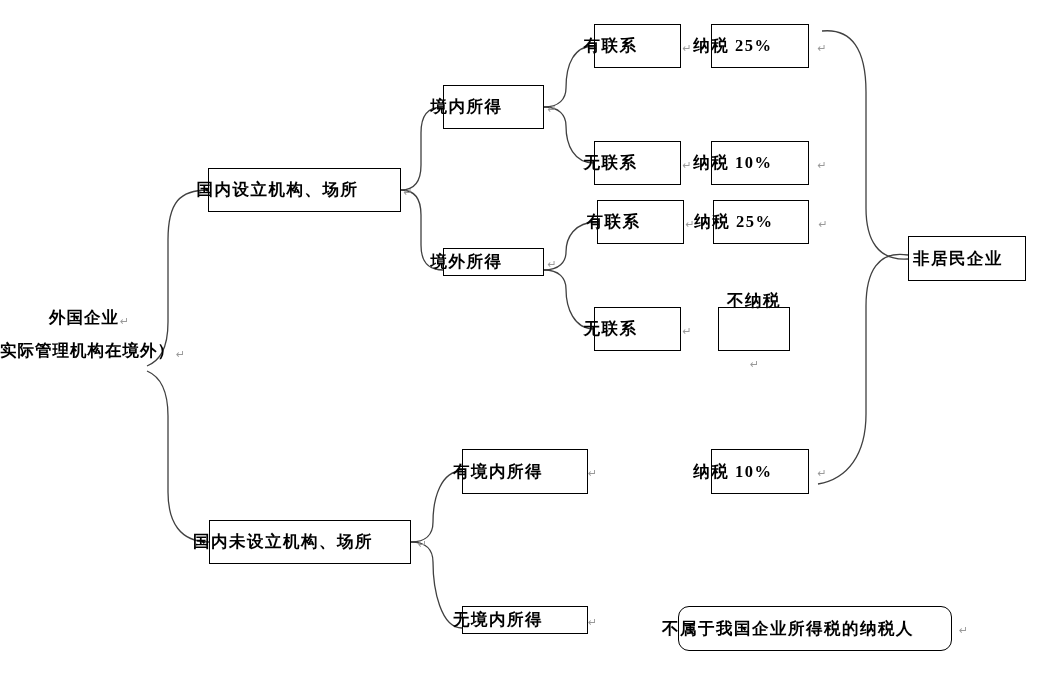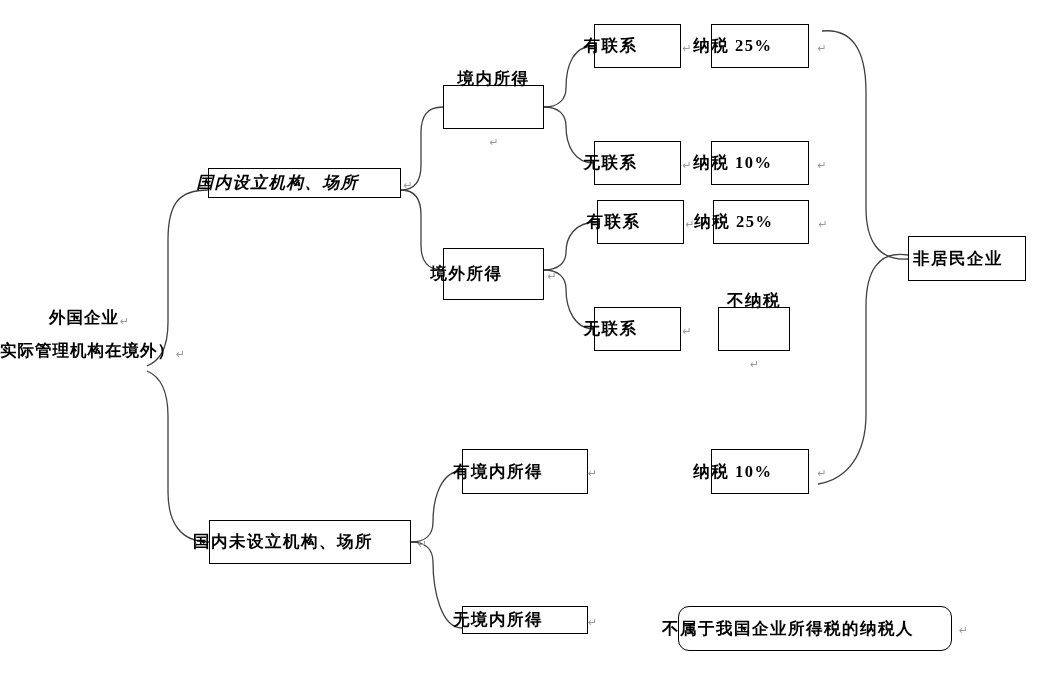--- a/index.html
+++ b/index.html
@@ -27,23 +27,23 @@
     font-size:11px;font-weight:normal;color:#9a9a9a;
     letter-spacing:0;margin-left:1px;position:relative;top:2px;
     font-family:"DejaVu Sans",sans-serif;
   }
   .root-text{
     position:absolute;left:0;top:303px;width:178px;
     text-align:center;font-size:16.5px;font-weight:bold;color:#000000;
     line-height:30.5px;letter-spacing:1px;white-space:nowrap;
   }
   
-  .n0 {left:208px;top:168px;width:193px;height:30px;font-style:italic;}
-  .n1 {left:443px;top:85px; width:101px;height:44px;flex-direction:column;}
-  .n2 {left:443px;top:248px;width:101px;height:52px;}
+  .n0 {left:208px;top:168px;width:193px;height:44px;}
+  .n1 {left:443px;top:85px; width:101px;height:44px;}
+  .n2 {left:443px;top:248px;width:101px;height:28px;}
   .n3 {left:594px;top:24px; width:87px; height:44px;}
   .n4 {left:711px;top:24px; width:98px; height:44px;}
   .n5 {left:594px;top:141px;width:87px; height:44px;}
   .n6 {left:711px;top:141px;width:98px; height:44px;}
   .n7 {left:597px;top:200px;width:87px; height:44px;}
   .n8 {left:713px;top:200px;width:96px; height:44px;}
   .n9 {left:594px;top:307px;width:87px; height:44px;}
   .n10{left:718px;top:307px;width:72px; height:44px;flex-direction:column;}
   .n11{left:908px;top:236px;width:118px;height:45px;padding-left:36px;}
   .n12{left:462px;top:449px;width:126px;height:45px;text-align:right;}

